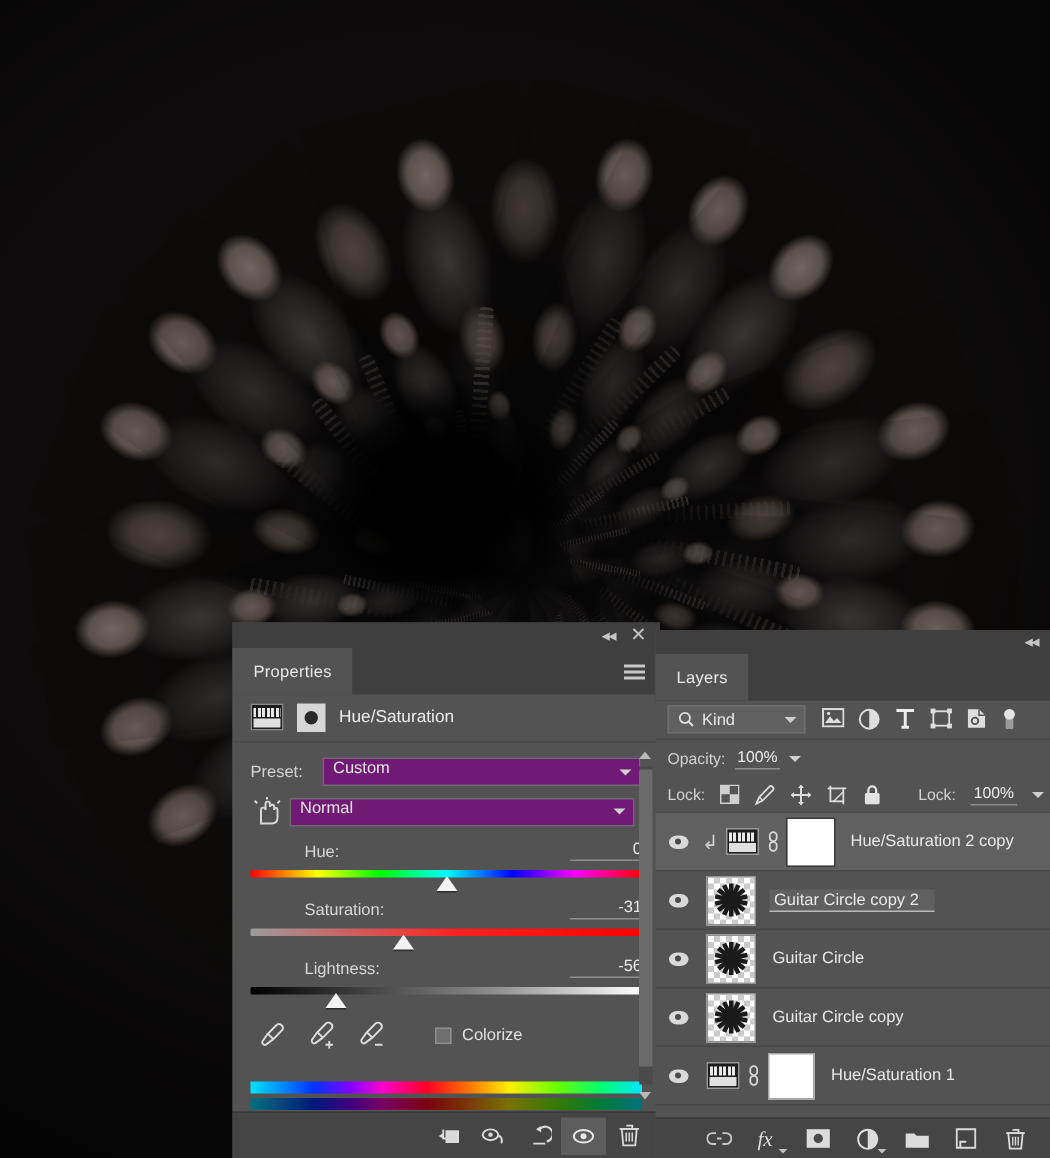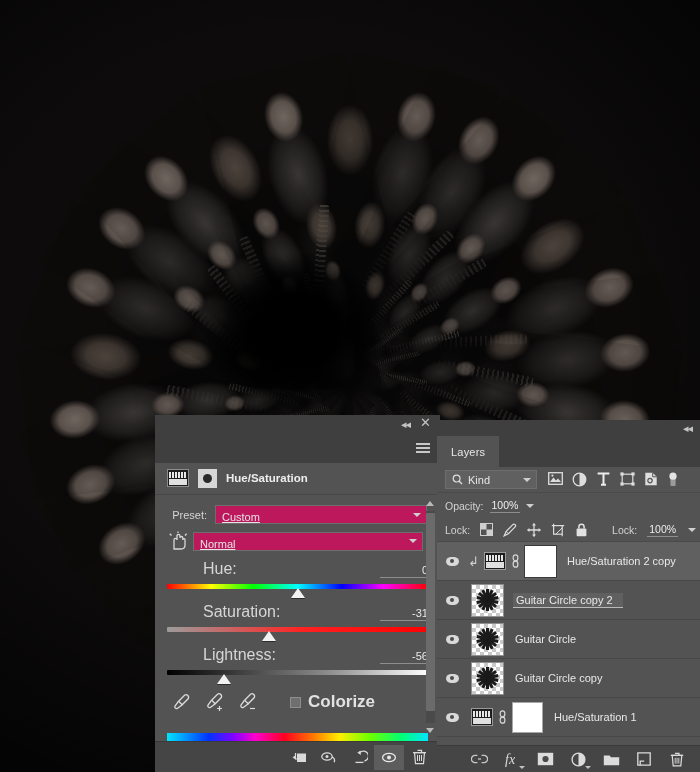--- a/index.html
+++ b/index.html
@@ -111,42 +111,41 @@
   }
   .adj-icon-sq::after {
     content: ""; position: absolute; left: 1px; right: 1px; bottom: 1px; height: 6px;
     background: #e0e0e0;
   }
   .mask-icon-sq {
     width: 19px; height: 19px; background: #d6d6d6;
     display: flex; align-items: center; justify-content: center; flex: none;
   }
   .mask-icon-sq i { width: 9px; height: 9px; border-radius: 50%; background: #2a2a2a; display: block; }
-  #prop-title { color: #ededed; font-size: 11.5px; font-weight: bold; }
+  #prop-title { color: #ededed; font-size: 11.5px; }
 
   .row { display: flex; align-items: center; padding: 0 12px; }
   .row-label { color: #d4d4d4; font-size: 11px; }
   .select {
-    background: #be185d; border: 1px solid #6d6d6d;
+    background: #701a75; border: 1px solid #6d6d6d;
     height: 19px; color: #e4e4e4; font-size: 11px;
-    display: flex; align-items: flex-end; padding: 0 6px;
+    display: flex; align-items: flex-start; padding: 0 6px;
     position: relative;
-    text-decoration: underline;
   }
   .select .chev {
     position: absolute; right: 5px; top: 50%; margin-top: -2px;
     width: 0; height: 0;
     border-left: 4px solid transparent; border-right: 4px solid transparent;
     border-top: 4px solid #cfcfcf;
   }
   .hand-icon { width: 22px; height: 20px; position: relative; flex: none; }
 
   .slider-group { padding: 0 12px; margin-top: 9px; }
   .slider-head { display: flex; justify-content: space-between; align-items: flex-end; }
-  .slider-name { color: #d6d6d6; font-size: 16px; padding-left: 36px; }
+  .slider-name { color: #d6d6d6; font-size: 11px; padding-left: 36px; }
   .slider-val {
     color: #e9e9e9; font-size: 11px; min-width: 48px; text-align: right;
     border-bottom: 1px solid #8d8d8d; padding-bottom: 1px;
   }
   .track { position: relative; height: 5px; margin-top: 6px; border-radius: 1px; }
   .track-hue { background: linear-gradient(to right,
       #ff0000 0%, #ffff00 17%, #00ff00 33%, #00ffff 50%, #0000ff 67%, #ff00ff 83%, #ff0000 100%); }
   .track-sat { background: linear-gradient(to right, #9c9c9c 0%, #ff2222 52%, #ff0000 100%); }
   .track-light { background: linear-gradient(to right, #000000 0%, #3a3a3a 26%, #8d8d8d 62%, #ffffff 100%); }
   .thumb {
@@ -154,21 +153,21 @@
     margin-left: -7px;
     border-left: 7px solid transparent; border-right: 7px solid transparent;
     border-bottom: 10px solid #f2f2f2;
     filter: drop-shadow(0 1px 0 #2c2c2c);
   }
 
   #eyedrop-row { display: flex; align-items: center; gap: 16px; padding: 0 0 0 18px; margin-top: 14px; height: 26px; }
   .eyedropper { width: 17px; height: 19px; position: relative; }
   .chk-wrap { display: flex; align-items: center; gap: 7px; margin-left: 18px; }
   .chk { width: 11px; height: 11px; background: #6f6f6f; border: 1px solid #8e8e8e; }
-  .chk-label { color: #e2e2e2; font-size: 17px; font-weight: bold; }
+  .chk-label { color: #e2e2e2; font-size: 11px; }
 
   #colorbars { padding: 0 12px; margin-top: 18px; }
   .cbar { height: 8px; }
   .cbar-top {
     background: linear-gradient(to right,
       #00e5ff 0%, #0033ff 16%, #8800ff 26%, #ff00cc 34%, #ff0022 45%,
       #ff7700 56%, #ffee00 66%, #6aff00 78%, #00ff77 90%, #00e5ff 100%);
   }
   .cbar-bot {
     margin-top: 3px;
@@ -356,41 +355,44 @@
   </div>
 
   <div class="panel" id="properties">
 
     <div id="prop-topbar">
       <span class="dblarrow" style="right:30px; top:4px;">◂◂</span>
       <span class="xclose" style="right:9px; top:1px;">✕</span>
     </div>
 
     <div class="panel-tabs">
+      <div class="panel-tab">
+        <span>Properties</span>
+      </div>
       <div class="tab-fill">
         <span class="hamburger">
             <i></i>
             <i></i>
             <i></i>
           </span>
       </div>
     </div>
 
     <div id="prop-body">
 
       <div id="prop-header-row">
         <span class="adj-icon-sq"></span>
         <span class="mask-icon-sq">
             <i></i>
           </span>
         <span id="prop-title">Hue/Saturation</span>
       </div>
 
       <div class="row" style="margin-top:10px; gap:8px;">
-        <span class="row-label" style="width:40px;text-align:right;">Preset:</span>
+        <span class="row-label" style="width:40px;">Preset:</span>
         <span class="select" style="width:212px;">
           <span>Custom</span>
           <span class="chev"></span>
         </span>
       </div>
 
       <div class="row" style="margin-top:7px; gap:4px;">
         <span class="hand-icon">
           <svg width="22" height="20" viewBox="0 0 22 20">
             <path d="M7 18 L7 9 q0-1.6 1.5-1.6 T10 9 L10 5 q0-1.6 1.5-1.6 T13 5 L13 7 q0-1.5 1.4-1.5 T15.8 7 L15.8 9

